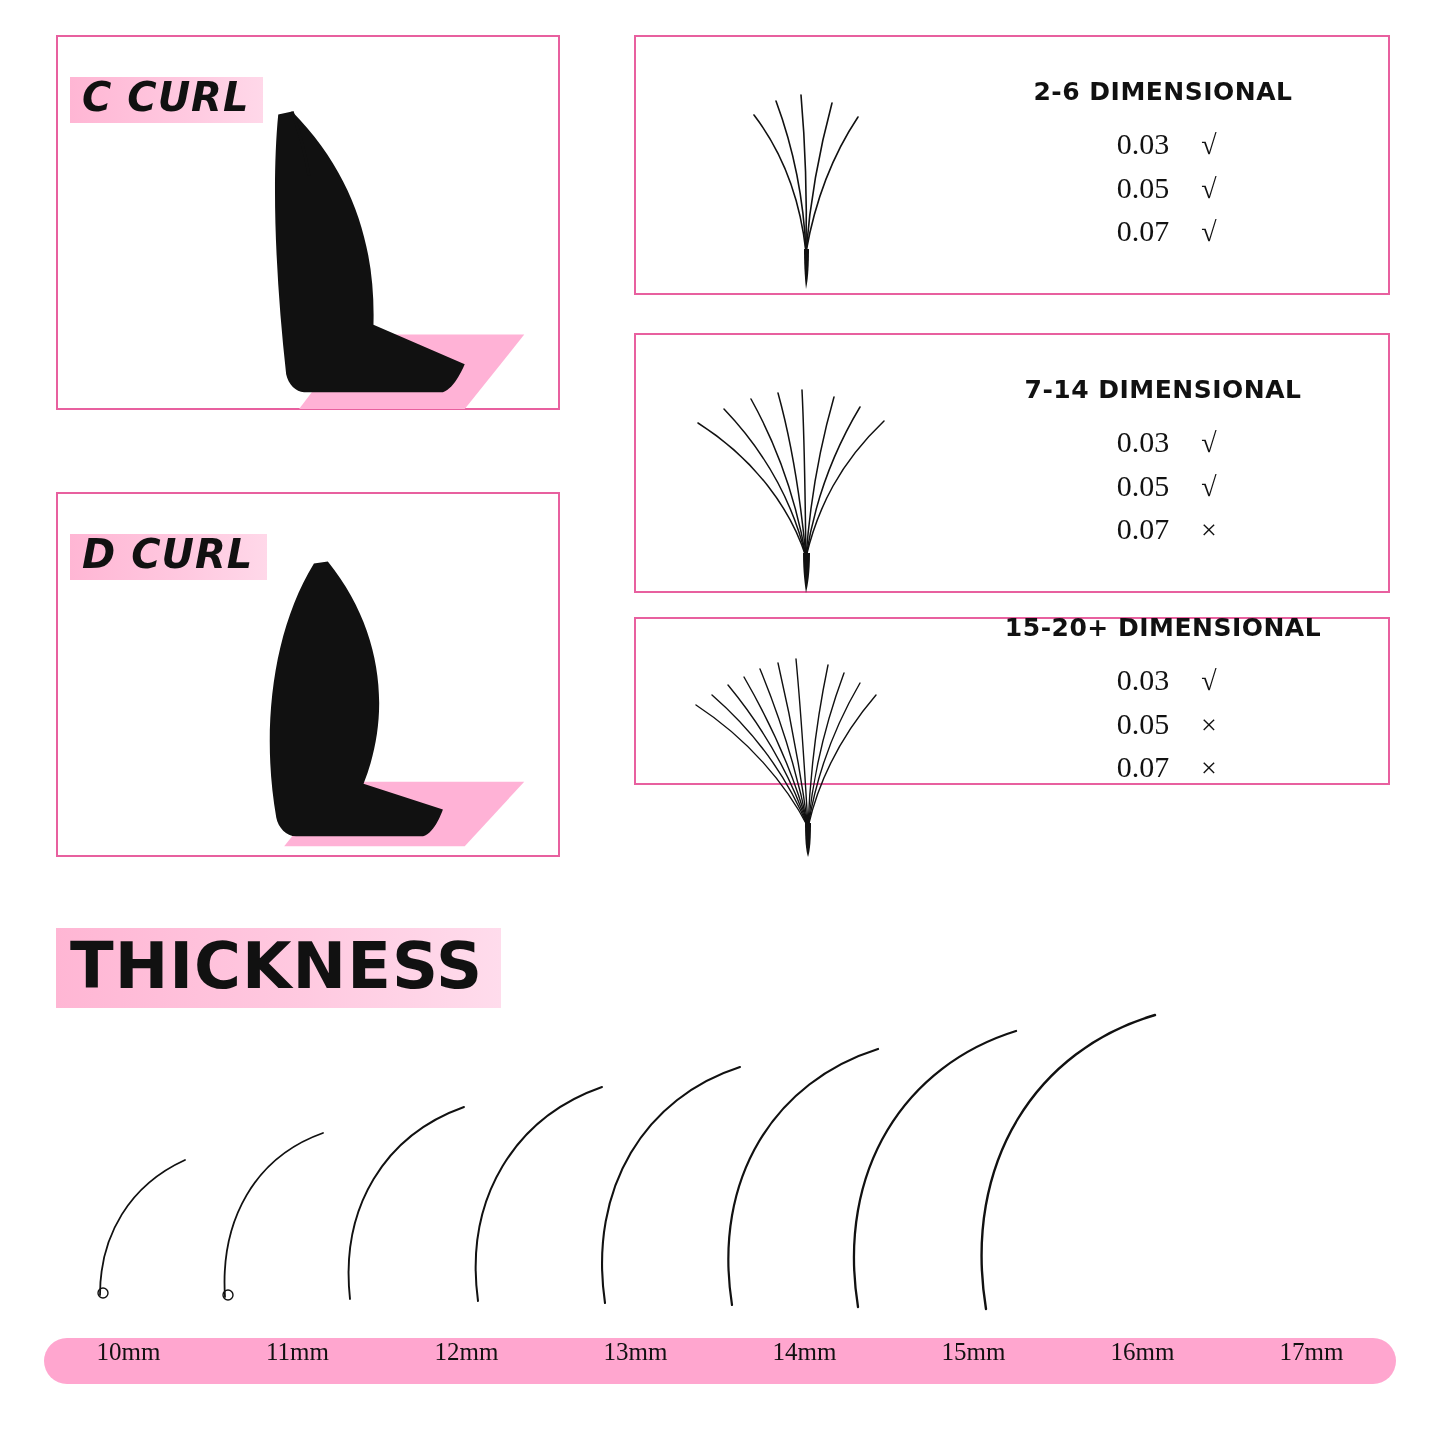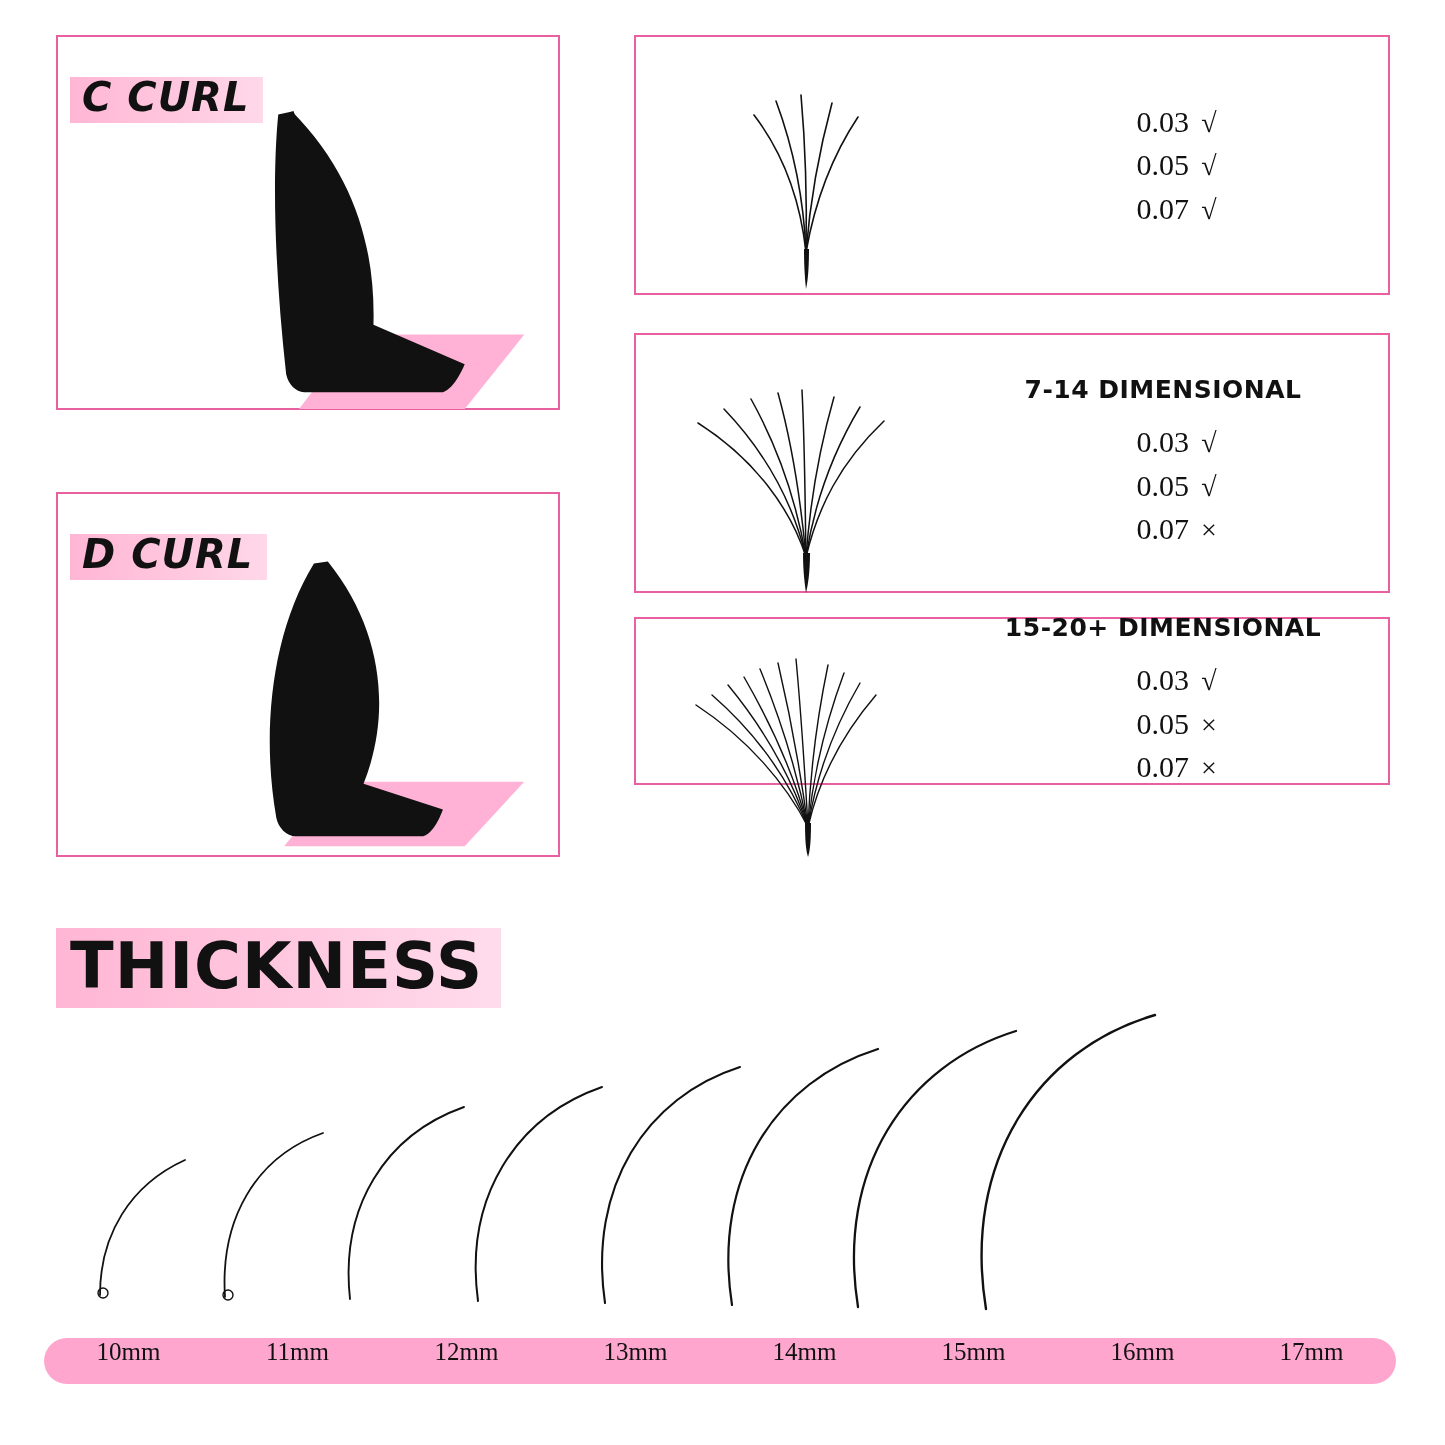--- a/index.html
+++ b/index.html
@@ -77,21 +77,21 @@
     text-align: left;
   }
   .dim-row {
     display: flex;
     align-items: baseline;
     font-family: "Liberation Serif", serif;
     font-size: 30px;
     color: #111111;
     line-height: 1.45;
   }
-  .dim-row .val { width: 92px; text-align: right; }
+  .dim-row .val { width: 92px; text-align: center; }
   .dim-row .mark {
     width: 40px;
     text-align: center;
     font-size: 28px;
   }
 
   
   #thickness-label {
     position: absolute;
     left: 56px;
@@ -159,20 +159,21 @@
         <path d="M170,215 C165,170 150,120 118,78"></path>
         <path d="M170,215 C168,168 160,118 140,64"></path>
         <path d="M170,215 C171,165 170,115 165,58"></path>
         <path d="M170,215 C174,165 182,118 196,66"></path>
         <path d="M170,215 C178,170 192,125 222,80"></path>
       </g>
       <path d="M168,212 C168,230 169,243 170,252 C172,243 173,230 173,212 Z" fill="#111111"></path>
     </svg>
   </div>
   <div class="dim-info">
+    <div class="dim-title">2-6 DIMENSIONAL</div>
     <div class="dim-rows">
       <div class="dim-row">
         <span class="val">0.03</span>
         <span class="mark">√</span>
       </div>
       <div class="dim-row">
         <span class="val">0.05</span>
         <span class="mark">√</span>
       </div>
       <div class="dim-row">

